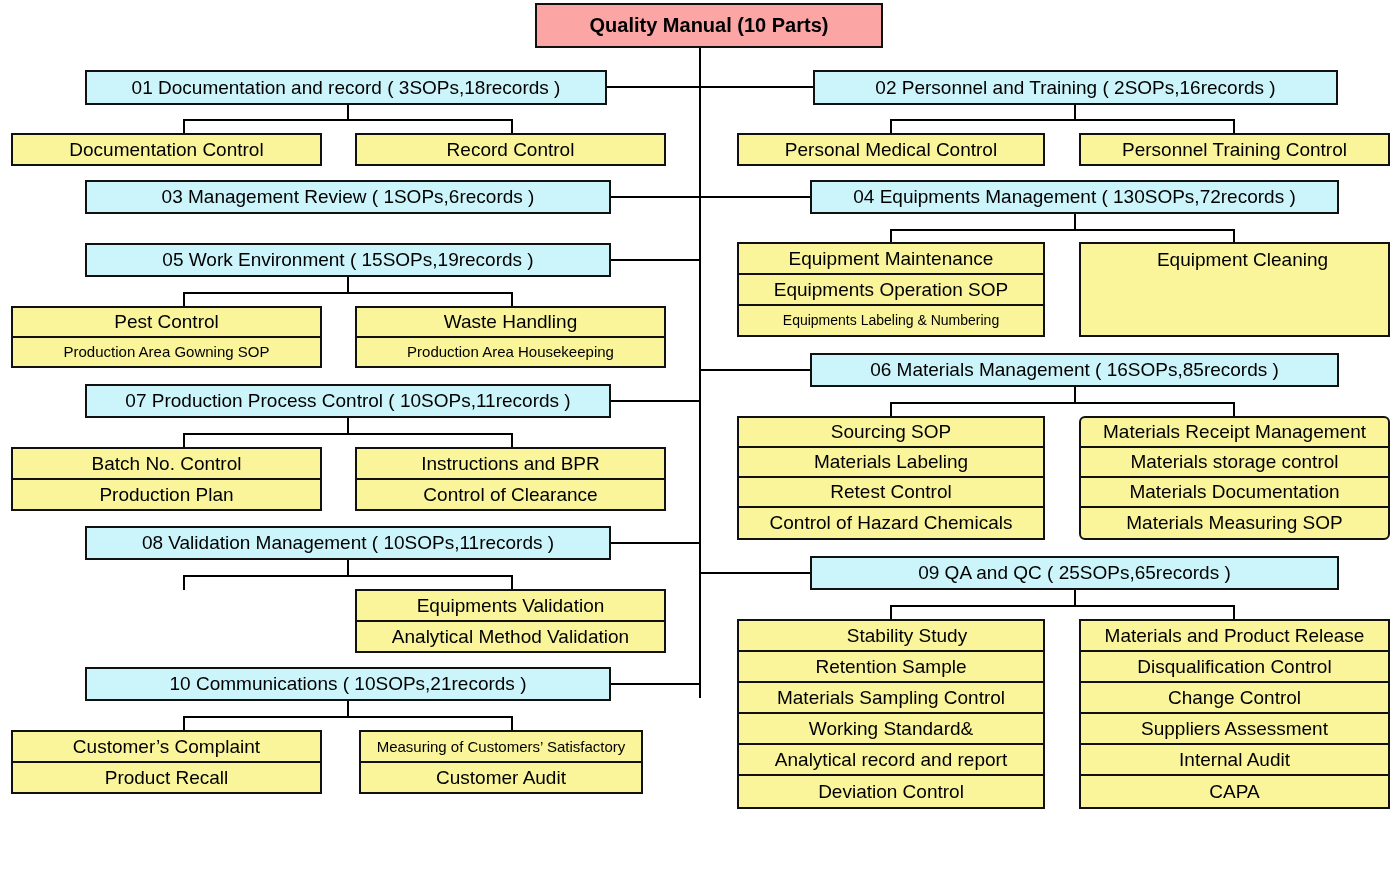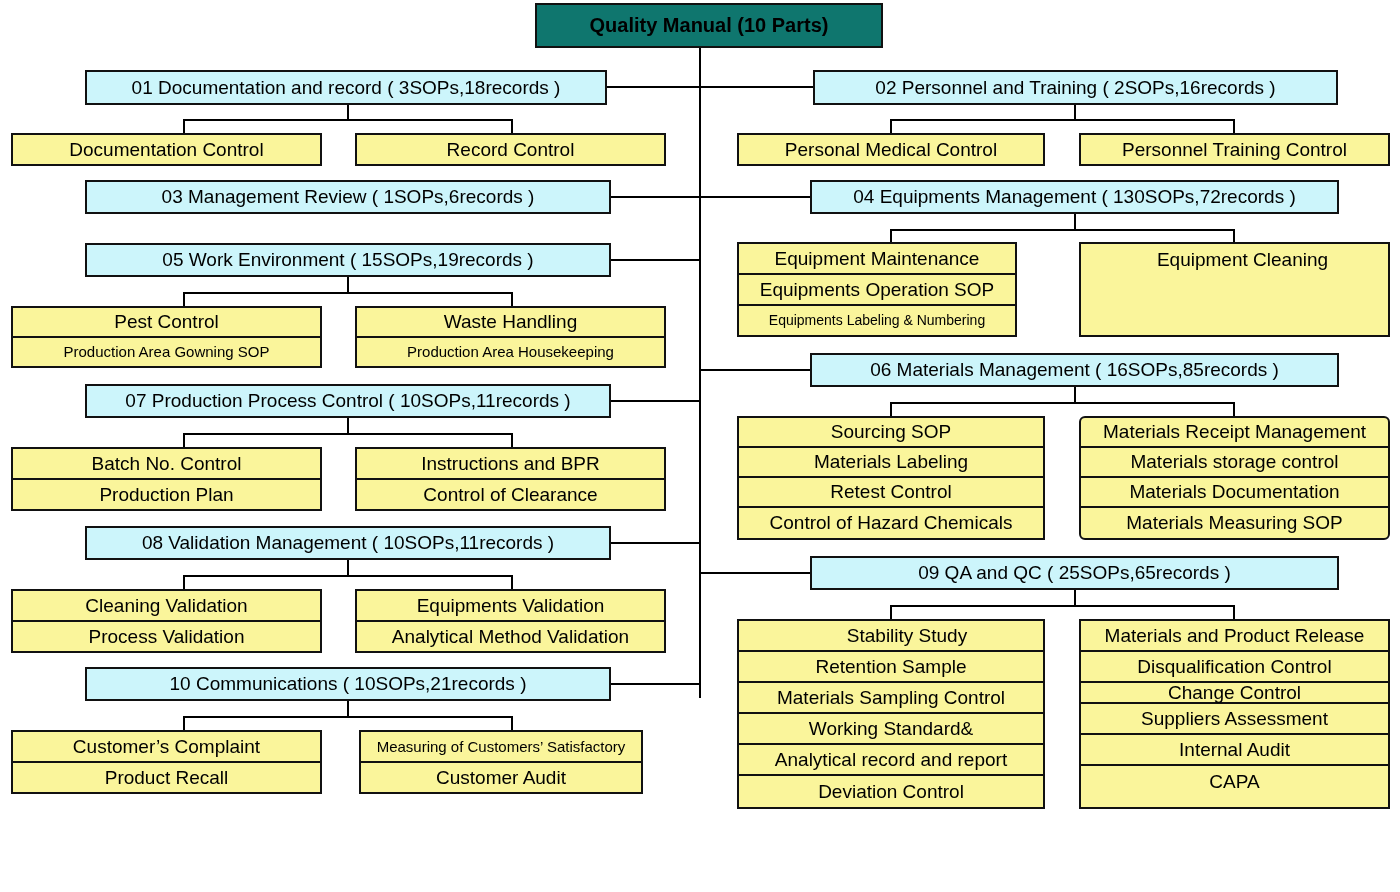--- a/index.html
+++ b/index.html
@@ -20,21 +20,21 @@
     position:absolute;
     border:2px solid #111111;
     box-sizing:border-box;
     display:flex;align-items:center;justify-content:center;
     color:#000000;
     line-height:1.05;
     text-align:center;
     white-space:nowrap;
   }
   .title-box{
-    background:#0f766e;
+    background:#fca5a5;
     font-weight:bold;
     font-size:20px;
     border:2px solid #111111;
   }
   .sec{
     background:#CCF5FB;
     font-size:19px;
   }
 
   
@@ -157,21 +157,21 @@
     <div class="row" style="height:29px;">Personnel Training Control</div>
   </div>
 
   <div class="box sec" style="left:85px;top:180px;width:526px;height:34px;">
     <span>03 Management Review ( 1SOPs,6records )</span>
   </div>
 
   <div class="box sec" style="left:810px;top:180px;width:529px;height:34px;">
     <span>04 Equipments Management ( 130SOPs,72records )</span>
   </div>
-  <div class="group" style="left:737px;top:242px;width:280px;height:95px;">
+  <div class="group" style="left:737px;top:242px;width:308px;height:95px;">
     <div class="row" style="height:31px;">Equipment Maintenance</div>
     <div class="row" style="height:31px;">Equipments Operation SOP</div>
     <div class="row tiny" style="height:29px;">Equipments Labeling &amp; Numbering</div>
   </div>
   <div class="group" style="left:1079px;top:242px;width:311px;height:95px;">
     <div class="row" style="height:31px;padding-left:16px;">Equipment Cleaning</div>
   </div>
 
   <div class="box sec" style="left:85px;top:243px;width:526px;height:34px;">
     <span>05 Work Environment ( 15SOPs,19records )</span>
@@ -208,45 +208,41 @@
     <div class="row" style="height:31px;">Batch No. Control</div>
     <div class="row" style="height:29px;">Production Plan</div>
   </div>
   <div class="group" style="left:355px;top:447px;width:311px;height:64px;">
     <div class="row" style="height:31px;">Instructions and BPR</div>
     <div class="row" style="height:29px;">Control of Clearance</div>
   </div>
 
   <div class="box sec" style="left:85px;top:526px;width:526px;height:34px;">
     <span>08 Validation Management ( 10SOPs,11records )</span>
-  </div>
-  <div class="group" style="left:11px;top:589px;width:311px;height:64px;">
-    <div class="row" style="height:31px;">Cleaning Validation</div>
-    <div class="row" style="height:29px;">Process Validation</div>
   </div>
   <div class="group" style="left:355px;top:589px;width:311px;height:64px;">
     <div class="row" style="height:31px;">Equipments Validation</div>
     <div class="row" style="height:29px;">Analytical Method Validation</div>
   </div>
 
   <div class="box sec" style="left:810px;top:556px;width:529px;height:34px;">
     <span>09 QA and QC ( 25SOPs,65records )</span>
   </div>
   <div class="group" style="left:737px;top:619px;width:308px;height:190px;">
     <div class="row" style="height:31px;padding-left:32px;">Stability Study</div>
     <div class="row" style="height:31px;">Retention Sample</div>
     <div class="row" style="height:31px;">Materials Sampling Control</div>
     <div class="row" style="height:31px;">Working Standard&amp;</div>
     <div class="row" style="height:31px;">Analytical record and report</div>
     <div class="row" style="height:31px;">Deviation Control</div>
   </div>
   <div class="group" style="left:1079px;top:619px;width:311px;height:190px;">
     <div class="row" style="height:31px;">Materials and Product Release</div>
     <div class="row" style="height:31px;">Disqualification Control</div>
-    <div class="row" style="height:21px;">Change Control</div>
+    <div class="row" style="height:31px;">Change Control</div>
     <div class="row" style="height:31px;">Suppliers Assessment</div>
     <div class="row" style="height:31px;">Internal Audit</div>
     <div class="row" style="height:31px;">CAPA</div>
   </div>
 
   <div class="box sec" style="left:85px;top:667px;width:526px;height:34px;">
     <span>10 Communications ( 10SOPs,21records )</span>
   </div>
   <div class="group" style="left:11px;top:730px;width:311px;height:64px;">
     <div class="row" style="height:31px;">Customer’s Complaint</div>

